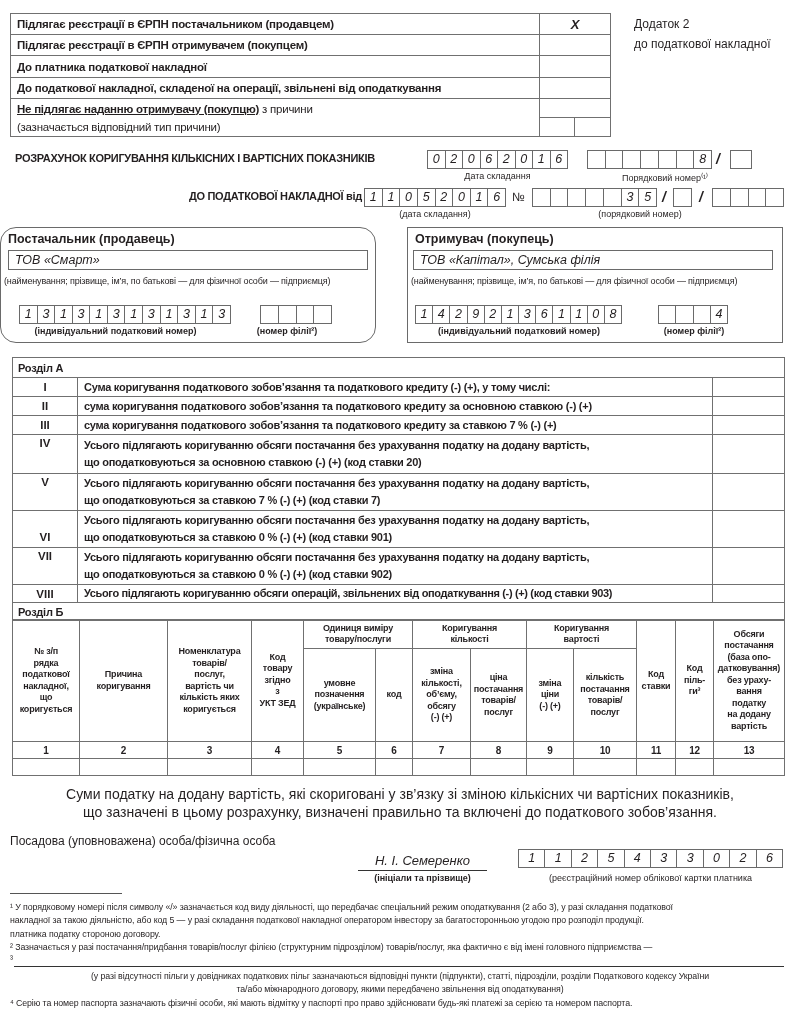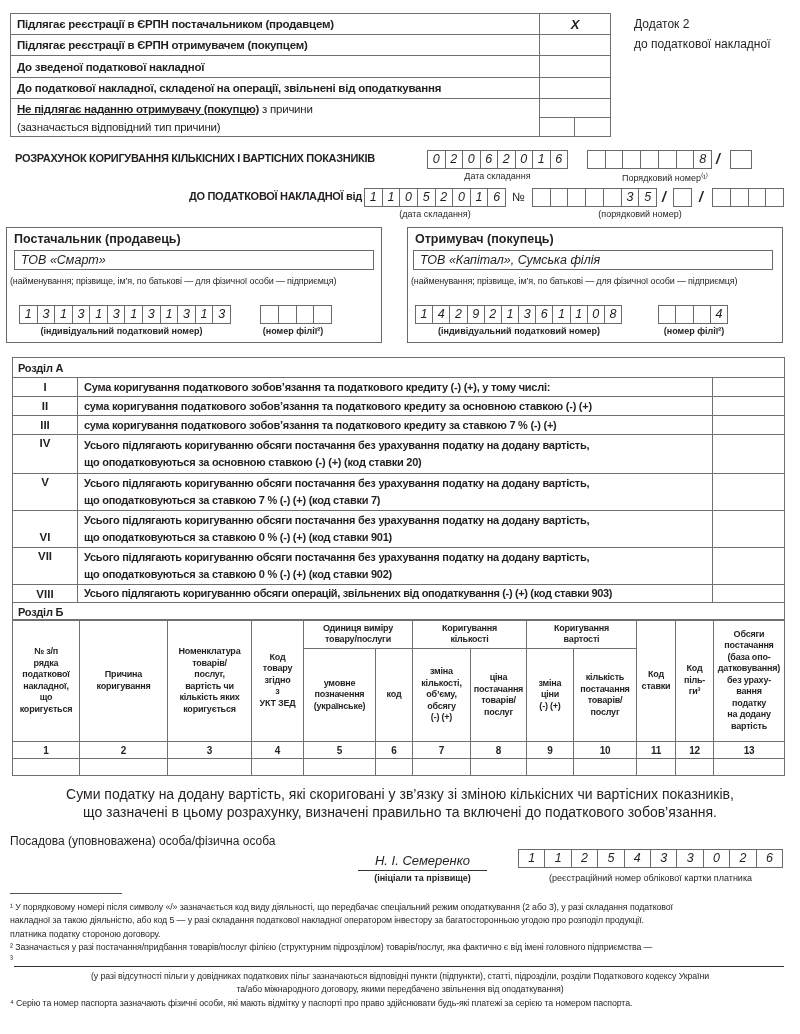--- a/index.html
+++ b/index.html
@@ -72,21 +72,21 @@
   <tbody>
       <tr style="height:21px">
     <td>Підлягає реєстрації в ЄРПН постачальником (продавцем)</td>
     <td colspan="2" class="mark">X</td>
   </tr>
   <tr style="height:21px">
     <td>Підлягає реєстрації в ЄРПН отримувачем (покупцем)</td>
     <td colspan="2" class="mark"></td>
   </tr>
   <tr style="height:22px">
-    <td>До зведеної податкової накладної</td>
+    <td>До платника податкової накладної</td>
     <td colspan="2" class="mark"></td>
   </tr>
   <tr style="height:21px">
     <td>До податкової накладної, складеної на операції, звільнені від оподаткування</td>
     <td colspan="2" class="mark"></td>
   </tr>
   <tr style="height:19px">
     <td rowspan="2" style="line-height:18px;">
       <div><span class="u">Не підлягає наданню отримувачу (покупцю)</span><span class="plain"> з причини</span></div>
       <div class="reg-note">(зазначається відповідний тип причини)</div>
@@ -160,21 +160,21 @@
   </div>
 <div class="abs slash" style="left:699px; top:189px;">/</div>
 <div class="digits" style="left:712px; top:188px; width:72px;">
     <span class="dbox"></span>
     <span class="dbox"></span>
     <span class="dbox"></span>
     <span class="dbox"></span>
   </div>
 <div class="abs small-cap" style="left:575px; top:209px; width:130px;">(порядковий номер)</div>
 
-<div class="abs party" style="left:6px;">
+<div class="abs party" style="left:0;border-radius:16px;">
   <div class="party-title">Постачальник (продавець)</div>
   <div class="party-name">ТОВ «Смарт»</div>
   <div class="party-cap">(найменування; прізвище, ім’я, по батькові — для фізичної особи — підприємця)</div>
   <div class="party-lbl" style="left:8px; width:213px;">(індивідуальний податковий номер)</div>
   <div class="party-lbl" style="left:238px; width:96px;">(номер філії²)</div>
 </div>
 <div class="digits" style="left:19px; top:305px; width:212px;">
     <span class="dbox">1</span>
     <span class="dbox">3</span>
     <span class="dbox">1</span>

